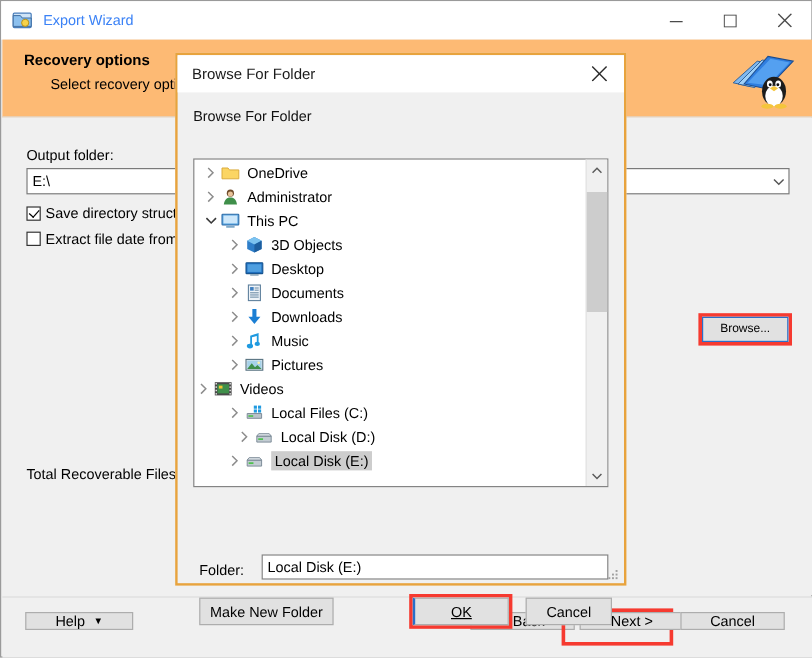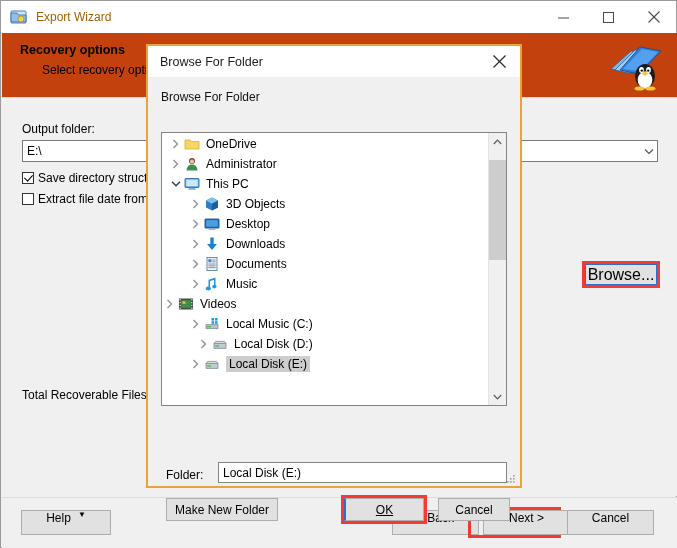--- a/index.html
+++ b/index.html
@@ -35,35 +35,35 @@
     align-items: center;
   }
   #titlebar-icon {
     width: 18px; height: 18px;
     margin-left: 9px; margin-right: 8px;
     position: relative;
     flex: 0 0 auto;
   }
   #titlebar-title {
     font-size: 12px;
-    color: #a16207;
+    color: #3b82f6;
     flex: 1 1 auto;
   }
   .caption-btn {
     width: 45px; height: 31px;
     display: flex; align-items: center; justify-content: center;
     flex: 0 0 auto;
   }
   .caption-btn svg { display: block; }
 
   
   #header-band {
     position: absolute; left: 1px; top: 32px;
     width: 675px; height: 65px;
-    background: #c2410c;
+    background: #fdba74;
     border-bottom: 1px solid #dcdcdc;
     box-sizing: border-box;
   }
   #header-title {
     position: absolute; left: 18px; top: 10px;
     font-weight: bold; font-size: 12.5px; color: #000;
   }
   #header-subtitle {
     position: absolute; left: 40px; top: 30px;
     font-size: 12px; color: #000;
@@ -106,21 +106,21 @@
     width: 78px; height: 27px;
     border: 3px solid #f63a30;
     box-sizing: border-box;
   }
   #browse-button {
     position: absolute; left: 583px; top: 166px;
     width: 72px; height: 21px;
     background: #e1e1e1;
     border: 1px solid #2a6fc9;
     box-sizing: border-box;
-    font-size: 16px;
+    font-size: 10px;
     display: flex; align-items: center; justify-content: center;
     font-family: "Liberation Sans", sans-serif;
     color: #000;
   }
 
   .cb-row {
     position: absolute; left: 20px;
     display: flex; align-items: center;
     font-size: 12px;
   }
@@ -153,26 +153,26 @@
   
   #footer-bar {
     position: absolute; left: 1px; top: 496px;
     width: 675px; height: 51px;
     background: #f0f0f0;
     border-top: 1px solid #dcdcdc;
     box-sizing: border-box;
   }
   .wz-btn {
     position: absolute;
-    height: 25px;
+    height: 15px;
     background: #e1e1e1;
     border: 1px solid #adadad;
     box-sizing: border-box;
     font-size: 12px;
-    display: flex; align-items: flex-start; justify-content: center;
+    display: flex; align-items: center; justify-content: center;
     color: #000;
     font-family: "Liberation Sans", sans-serif;
   }
   #help-button { left: 19px; top: 12px; width: 90px; }
   #help-caret { margin-left: 7px; font-size: 8px; line-height: 1; }
   #back-button { left: 390px; top: 12px; width: 87px; }
   #next-button { left: 481px; top: 12px; width: 87px; }
   #cancel-button-wizard { left: 565px; top: 12px; width: 87px; }
   #next-highlight {
     position: absolute; left: 466px; top: 9px;
@@ -498,56 +498,70 @@
             </svg></span>
           <span class="t-label">Desktop</span>
         </div>
         <div class="tree-item" style="padding-left: 26px;">
           <span class="twisty">
             <svg width="8" height="10" viewBox="0 0 8 10">
               <path d="M1.5 1 L5.5 5 L1.5 9" fill="none" stroke="#8d8d8d" stroke-width="1.25"></path>
             </svg>
           </span>
           <span class="t-icon"><svg width="16" height="16" viewBox="0 0 16 16">
-              <rect x="6.3" y="1.5" width="3.4" height="7" fill="#1b7fd4"></rect>
-              <path d="M3 8 L13 8 L8 14 Z" fill="#1b7fd4"></path>
-            </svg></span>
-          <span class="t-label">Downloads</span>
-        </div>
-        <div class="tree-item" style="padding-left: 26px;">
-          <span class="twisty">
-            <svg width="8" height="10" viewBox="0 0 8 10">
-              <path d="M1.5 1 L5.5 5 L1.5 9" fill="none" stroke="#8d8d8d" stroke-width="1.25"></path>
-            </svg>
-          </span>
-          <span class="t-icon"><svg width="16" height="16" viewBox="0 0 16 16">
               <rect x="3" y="1.5" width="10" height="13" fill="#eef3f8" stroke="#5d7f9c" stroke-width="0.9"></rect>
               <rect x="4.4" y="3.2" width="3" height="3" fill="#3f7fc0"></rect>
               <g stroke="#5d7f9c" stroke-width="0.8">
                 <line x1="8.2" y1="4" x2="11.6" y2="4"></line>
                 <line x1="8.2" y1="5.8" x2="11.6" y2="5.8"></line>
                 <line x1="4.4" y1="8" x2="11.6" y2="8"></line>
                 <line x1="4.4" y1="9.8" x2="11.6" y2="9.8"></line>
                 <line x1="4.4" y1="11.6" x2="11.6" y2="11.6"></line>
               </g>
             </svg></span>
           <span class="t-label">Documents</span>
         </div>
         <div class="tree-item" style="padding-left: 26px;">
           <span class="twisty">
             <svg width="8" height="10" viewBox="0 0 8 10">
               <path d="M1.5 1 L5.5 5 L1.5 9" fill="none" stroke="#8d8d8d" stroke-width="1.25"></path>
             </svg>
           </span>
           <span class="t-icon"><svg width="16" height="16" viewBox="0 0 16 16">
+              <rect x="6.3" y="1.5" width="3.4" height="7" fill="#1b7fd4"></rect>
+              <path d="M3 8 L13 8 L8 14 Z" fill="#1b7fd4"></path>
+            </svg></span>
+          <span class="t-label">Downloads</span>
+        </div>
+        <div class="tree-item" style="padding-left: 26px;">
+          <span class="twisty">
+            <svg width="8" height="10" viewBox="0 0 8 10">
+              <path d="M1.5 1 L5.5 5 L1.5 9" fill="none" stroke="#8d8d8d" stroke-width="1.25"></path>
+            </svg>
+          </span>
+          <span class="t-icon"><svg width="16" height="16" viewBox="0 0 16 16">
               <path d="M11.5 1.5 L11.5 10.3 L10 10.3 L10 4 L6 5 L6 12 L4.5 12 L4.5 3.8 Z" fill="#1f9ae0"></path>
               <ellipse cx="4.3" cy="12.4" rx="2.6" ry="2" fill="#1f9ae0"></ellipse>
               <ellipse cx="10.4" cy="10.6" rx="2.2" ry="1.8" fill="#1f9ae0"></ellipse>
             </svg></span>
           <span class="t-label">Music</span>
+        </div>
+        <div class="tree-item" style="padding-left: 26px;">
+          <span class="twisty">
+            <svg width="8" height="10" viewBox="0 0 8 10">
+              <path d="M1.5 1 L5.5 5 L1.5 9" fill="none" stroke="#8d8d8d" stroke-width="1.25"></path>
+            </svg>
+          </span>
+          <span class="t-icon"><svg width="16" height="16" viewBox="0 0 16 16">
+              <rect x="1" y="3.5" width="14" height="9" fill="#dfe9ef" stroke="#56707f" stroke-width="0.9"></rect>
+              <rect x="2" y="4.5" width="12" height="7" fill="#a7d2ea"></rect>
+              <path d="M2 11.5 L5.8 6.8 L8.5 10 L10.5 8.2 L14 11.5 Z" fill="#3f8f4a"></path>
+              <circle cx="11.6" cy="6.3" r="1.1" fill="#fff2a8"></circle>
+            </svg></span>
+          <span class="t-label">Pictures</span>
         </div>
         <div class="tree-item" style="">
           <span class="twisty">
             <svg width="8" height="10" viewBox="0 0 8 10">
               <path d="M1.5 1 L5.5 5 L1.5 9" fill="none" stroke="#8d8d8d" stroke-width="1.25"></path>
             </svg>
           </span>
           <span class="t-icon"><svg width="16" height="16" viewBox="0 0 16 16">
               <rect x="1" y="2.5" width="14" height="11" fill="#4a4a4a"></rect>
               <rect x="3.2" y="4.2" width="9.6" height="7.6" fill="#3f8f4a"></rect>
@@ -574,21 +588,21 @@
           <span class="t-icon"><svg width="16" height="16" viewBox="0 0 16 16">
               <path d="M2 8.6 L14 8.6 L14 12.6 L2 12.6 Z" fill="#b9c3cb" stroke="#7b8a96" stroke-width="0.8"></path>
               <rect x="3" y="10" width="4" height="1.4" fill="#4fc14f"></rect>
               <g fill="#1f9ae0">
                 <rect x="7.5" y="2" width="2.6" height="2.6"></rect>
                 <rect x="11" y="2" width="2.6" height="2.6"></rect>
                 <rect x="7.5" y="5.2" width="2.6" height="2.6"></rect>
                 <rect x="11" y="5.2" width="2.6" height="2.6"></rect>
               </g>
             </svg></span>
-          <span class="t-label">Local Music (C:)</span>
+          <span class="t-label">Local Files (C:)</span>
         </div>
         <div class="tree-item" style="padding-left: 34px;">
           <span class="twisty">
             <svg width="8" height="10" viewBox="0 0 8 10">
               <path d="M1.5 1 L5.5 5 L1.5 9" fill="none" stroke="#8d8d8d" stroke-width="1.25"></path>
             </svg>
           </span>
           <span class="t-icon"><svg width="16" height="16" viewBox="0 0 16 16">
               <path d="M2 7.4 L14 7.4 L14 12.4 L2 12.4 Z" fill="#c3ccd3" stroke="#7b8a96" stroke-width="0.8"></path>
               <path d="M2 7.4 L3.6 5.4 L12.4 5.4 L14 7.4 Z" fill="#dfe5ea" stroke="#7b8a96" stroke-width="0.8"></path>

